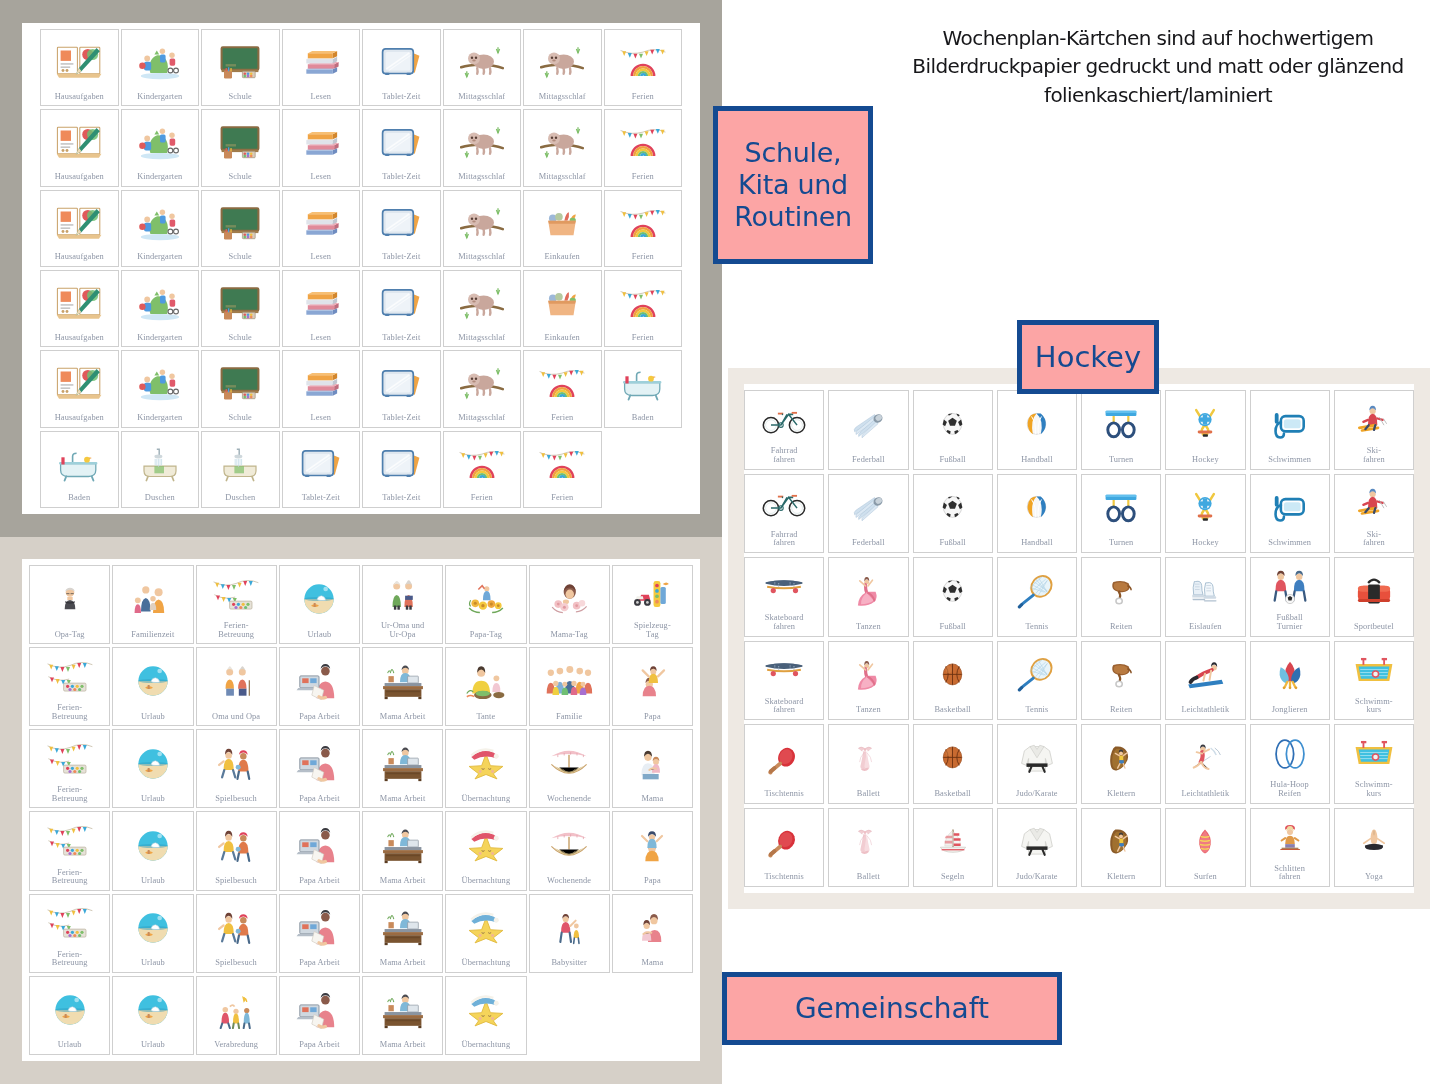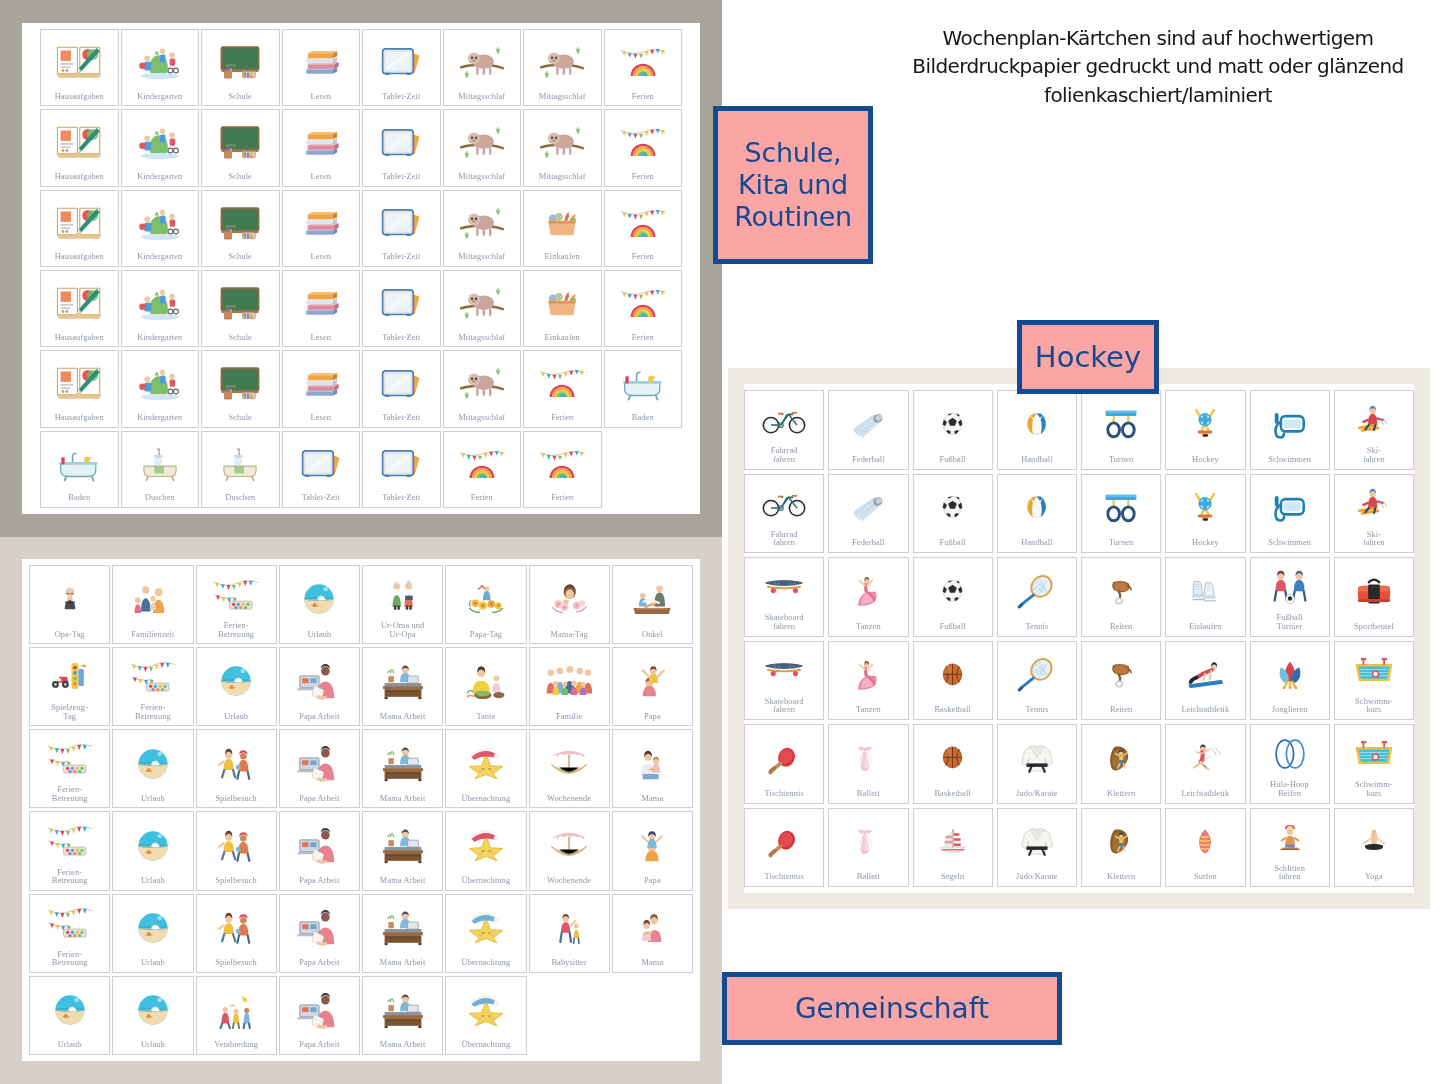--- a/index.html
+++ b/index.html
@@ -1194,36 +1194,20 @@
                 <circle cx="47" cy="28" r="4.2" fill="#f7d8da"></circle>
               </g>
               <path d="M8 33 q6 7 14 7 M53 32 q-6 7 -14 7" stroke="#cfa0a4" stroke-width="1.6" fill="none"></path>
             </svg>
           </div>
           <div class="card-label">Mama-Tag</div>
         </div>
         <div class="card">
           <div class="card-art">
             <svg viewBox="0 0 60 46" width="46" height="37">
-              <circle cx="40" cy="9" r="4.4" fill="#f0c7a0"></circle>
-              <path d="M33 32 q0-18 7-18 q7 0 7 18z" fill="#6f7a6a"></path>
-              <path d="M33 28 q-8 2 -12 6" stroke="#f0c7a0" stroke-width="3.4" stroke-linecap="round"></path>
-              <circle cx="18" cy="18" r="3.6" fill="#f0c7a0"></circle>
-              <path d="M13 32 q0-11 5-11 q5 0 5 11z" fill="#7fb0d8"></path>
-              <path d="M6 34 h48 l-2 8 H8z" fill="#9a6b42"></path>
-              <path d="M10 34 h40 v2 H10z" fill="#b5855a"></path>
-              <path d="M18 26 q12-4 22 2" stroke="#f5f2ea" stroke-width="3" fill="none"></path>
-              <path d="M22 33 q10-6 16 0" stroke="#e0725a" stroke-width="1.3" fill="none"></path>
-            </svg>
-          </div>
-          <div class="card-label">Onkel</div>
-        </div>
-        <div class="card">
-          <div class="card-art">
-            <svg viewBox="0 0 60 46" width="46" height="37">
               <rect x="32" y="4" width="9" height="34" rx="3" fill="#f5c93f"></rect>
               <circle cx="36.5" cy="10" r="2.4" fill="#e0425a"></circle>
               <circle cx="36.5" cy="17" r="2.4" fill="#3aa8d8"></circle>
               <circle cx="36.5" cy="24" r="2.4" fill="#7fbf6a"></circle>
               <circle cx="36.5" cy="31" r="2.4" fill="#ef8a5a"></circle>
               <rect x="41" y="12" width="7" height="22" rx="2" fill="#6fa8d8"></rect>
               <path d="M44 8 q5-4 8 0 q-4 3 -8 0z" fill="#f0a445"></path>
               <path d="M6 30 h22 l-2-8 h-10 l-4 8z" fill="#e0425a"></path>
               <path d="M10 24 h8 l1 4 h-10z" fill="#f2f0ea"></path>
               <circle cx="11" cy="32" r="4.4" fill="#3a3a40"></circle>
@@ -1275,20 +1259,36 @@
               <ellipse cx="30" cy="23" rx="22" ry="22" fill="#3fc0e0"></ellipse>
               <path d="M8 23 a22 22 0 0 0 44 0z" fill="#f0dcb0"></path>
               <ellipse cx="30" cy="23" rx="22" ry="3" fill="#2f9ec0" opacity=".5"></ellipse>
               <path d="M34 18 q6 2 6 7 q-12 1 -13 -2 q2-5 7-5z" fill="#fff" stroke="#9fc8d8" stroke-width=".9"></path>
               <path d="M18 33 q6-4 12 0 q-6 4 -12 0z" fill="#f0a445"></path>
               <rect x="22" y="29" width="3" height="6" fill="#c98a5a"></rect>
               <circle cx="40" cy="8" r="3.5" fill="#fff" opacity=".5"></circle>
             </svg>
           </div>
           <div class="card-label">Urlaub</div>
+        </div>
+        <div class="card">
+          <div class="card-art">
+            <svg viewBox="0 0 60 46" width="42" height="40">
+              <circle cx="21" cy="10" r="5" fill="#f0c7a0"></circle>
+              <path d="M16 9 q4-7 5-7 q2 0 5 7 q-2-3 -5-3 q-3 0-5 3z" fill="#e8e4de"></path>
+              <path d="M15 34 q0-12 6-13 q6 1 6 13z" fill="#f0a445"></path>
+              <path d="M16 34 h11 v10 h-11z" fill="#6f8ab5"></path>
+              <circle cx="39" cy="10" r="5" fill="#f0c7a0"></circle>
+              <path d="M34 9 q4-7 5-7 q2 0 5 7 q-2-3 -5-3 q-3 0-5 3z" fill="#d8d4cf"></path>
+              <path d="M33 34 q0-12 6-13 q6 1 6 13z" fill="#e0725a"></path>
+              <path d="M34 34 h11 v10 h-11z" fill="#4a5a8a"></path>
+              <path d="M49 22 v22" stroke="#8a6b42" stroke-width="1.6"></path>
+            </svg>
+          </div>
+          <div class="card-label">Oma und Opa</div>
         </div>
         <div class="card">
           <div class="card-art">
             <svg viewBox="0 0 60 46" width="48" height="37">
               <circle cx="38" cy="10" r="5.4" fill="#8a5a4a"></circle>
               <path d="M32 7 q6-6 12 0 q-1-6 -6-6 q-5 0-6 6z" fill="#3a3a40"></path>
               <path d="M27 44 q0-20 11-21 q11 1 11 21z" fill="#e8828c"></path>
               <rect x="6" y="16" width="24" height="15" rx="1.3" fill="#cfd8e0" stroke="#8a94a0" stroke-width="1.2"></rect>
               <rect x="9" y="19" width="8" height="6" fill="#e0725a"></rect>
               <rect x="19" y="19" width="8" height="6" fill="#6fa8d8"></rect>

